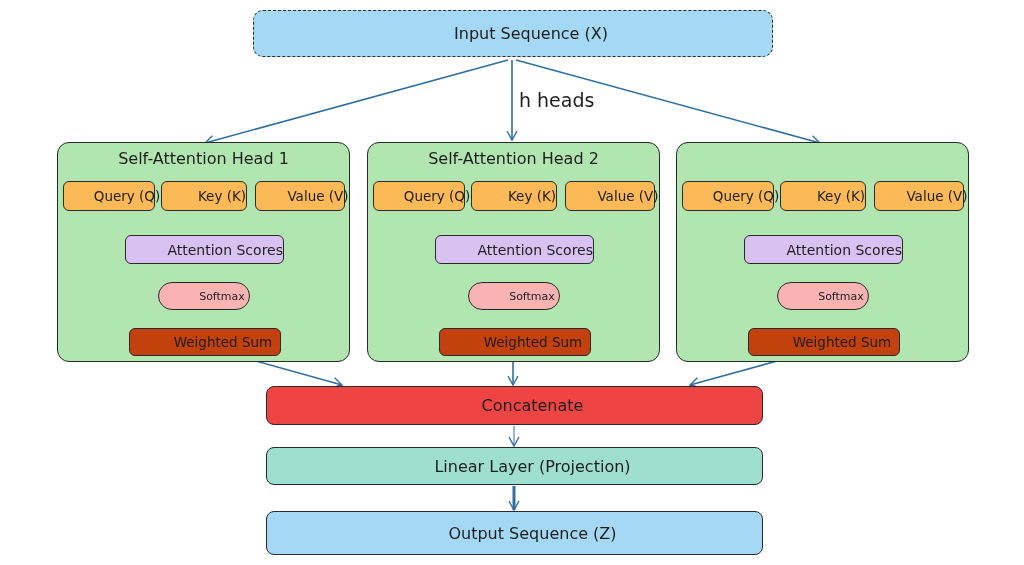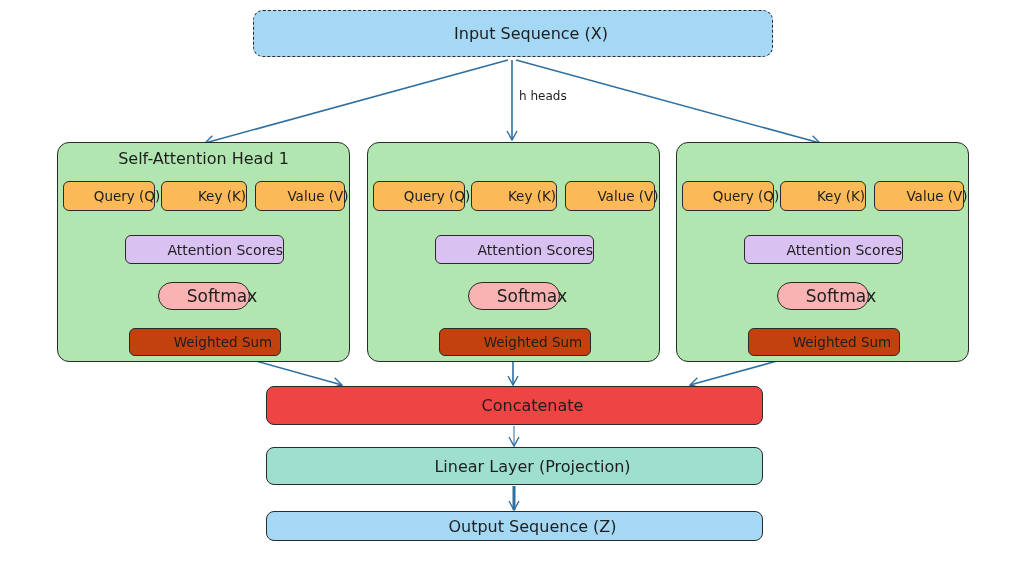--- a/index.html
+++ b/index.html
@@ -6,26 +6,26 @@
   body { width:1024px; height:565px; position:relative; overflow:hidden;
          font-family: "DejaVu Sans", sans-serif; color:#1e1e1e; }
   .box { position:absolute; box-sizing:border-box; border:1.6px solid #2a2a2a;
          border-radius:8px; display:flex; align-items:center; justify-content:center;
          font-size:15px; white-space:nowrap;padding-left:36px; }
   .input { background:#a5d8f5; border:1.6px dashed #2a2a2a; border-radius:10px; font-size:16px; }
   .head { background:#b2e6b0; border-radius:12px; display:block; }
   .head-title { position:absolute; left:0; right:0; top:6px; text-align:center; font-size:16px; }
   .qkv { background:#fbb957; border-radius:6px; font-size:13.5px; }
   .attn { background:#d9c2f2; border-radius:6px; font-size:14px;justify-content:flex-end; }
-  .soft { background:#f9b3b3; border-radius:14px; font-size:17px; }
+  .soft { background:#f9b3b3; border-radius:14px; font-size:11px; }
   .wsum { background:#c2410c; border-radius:6px; font-size:13.5px; }
   .concat { background:#ef4444; font-size:16px; }
   .linear { background:#9edfd0; font-size:16px; }
   .output { background:#a5d8f5; font-size:16px; }
-  .label { position:absolute; font-size:12px; }
+  .label { position:absolute; font-size:19px; }
   svg.arrows { position:absolute; left:0; top:0; pointer-events:none; }
 </style>
 </head>
 <body>
 
 <svg class="arrows" width="1024" height="565">
   <defs>
     <marker id="ah" markerWidth="12" markerHeight="12" refX="10" refY="6" orient="auto" markerUnits="userSpaceOnUse">
       <path d="M1,1 L10,6 L1,11" fill="none" stroke="#2f6f9f" stroke-width="1.4"></path>
     </marker>
@@ -83,20 +83,21 @@
         <span>Attention Scores</span>
       </div>
       <div class="box soft" style="left:100px;top:139px;width:92px;height:28px;">
         <span>Softmax</span>
       </div>
       <div class="box wsum" style="left:71px;top:185px;width:152px;height:28px;">
         <span>Weighted Sum</span>
       </div>
     </div>
     <div class="box head" style="left: 367px; top: 142px; width: 293px; height: 220px;">
+      <div class="head-title">Self-Attention Head 2</div>
       <div class="box qkv" style="left:5px;top:38px;width:92px;height:30px;">
         <span>Query (Q)</span>
       </div>
       <div class="box qkv" style="left:103px;top:38px;width:86px;height:30px;">
         <span>Key (K)</span>
       </div>
       <div class="box qkv" style="left:197px;top:38px;width:90px;height:30px;">
         <span>Value (V)</span>
       </div>
       <div class="box attn" style="left:67px;top:92px;width:159px;height:29px;">
@@ -130,15 +131,15 @@
       </div>
     </div>
   </div>
 
 <div class="box concat" style="left:266px;top:386px;width:497px;height:39px;">
   <span>Concatenate</span>
 </div>
 <div class="box linear" style="left:266px;top:447px;width:497px;height:38px;">
   <span>Linear Layer (Projection)</span>
 </div>
-<div class="box output" style="left:266px;top:511px;width:497px;height:30px;">
+<div class="box output" style="left:266px;top:511px;width:497px;height:44px;">
   <span>Output Sequence (Z)</span>
 </div>
 
 </body></html>

